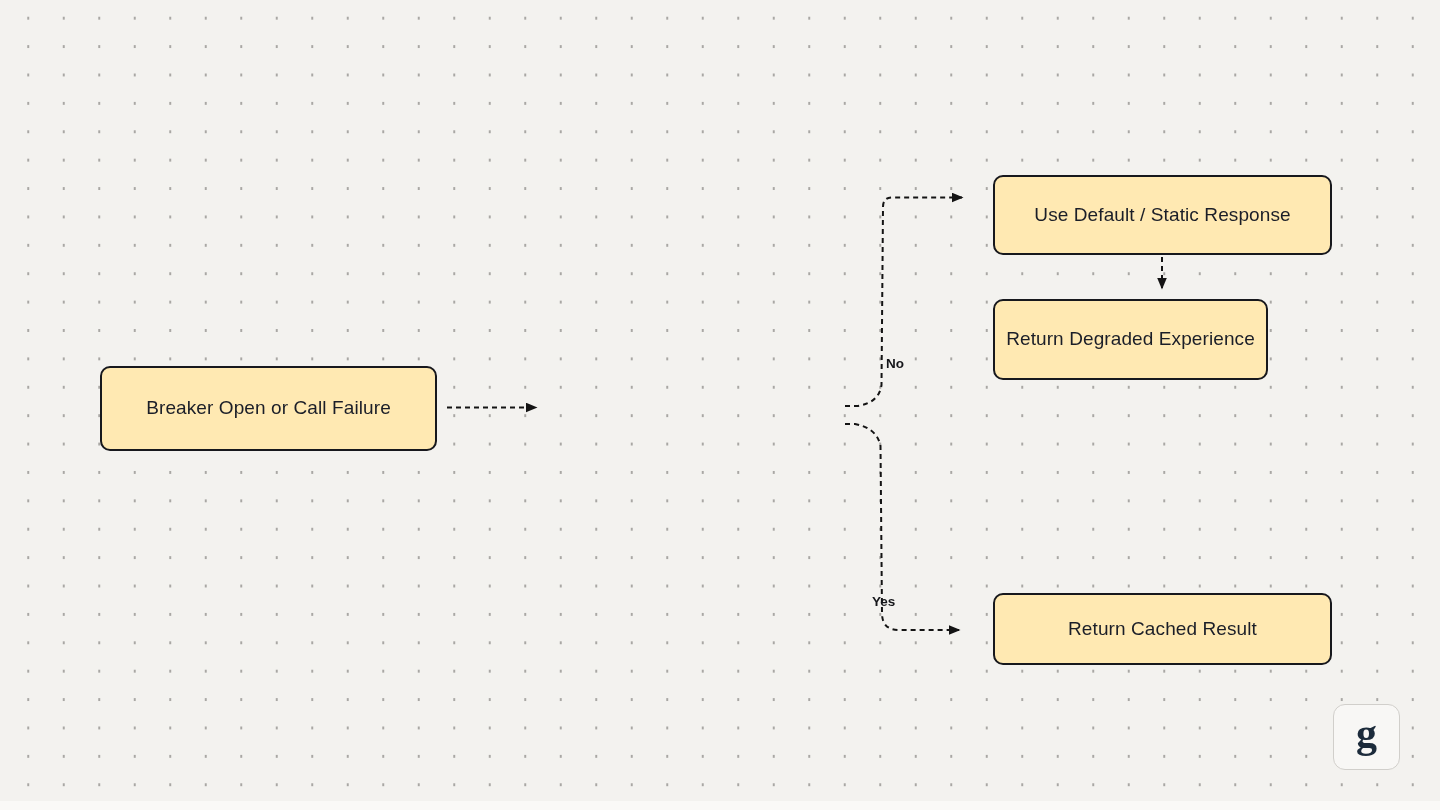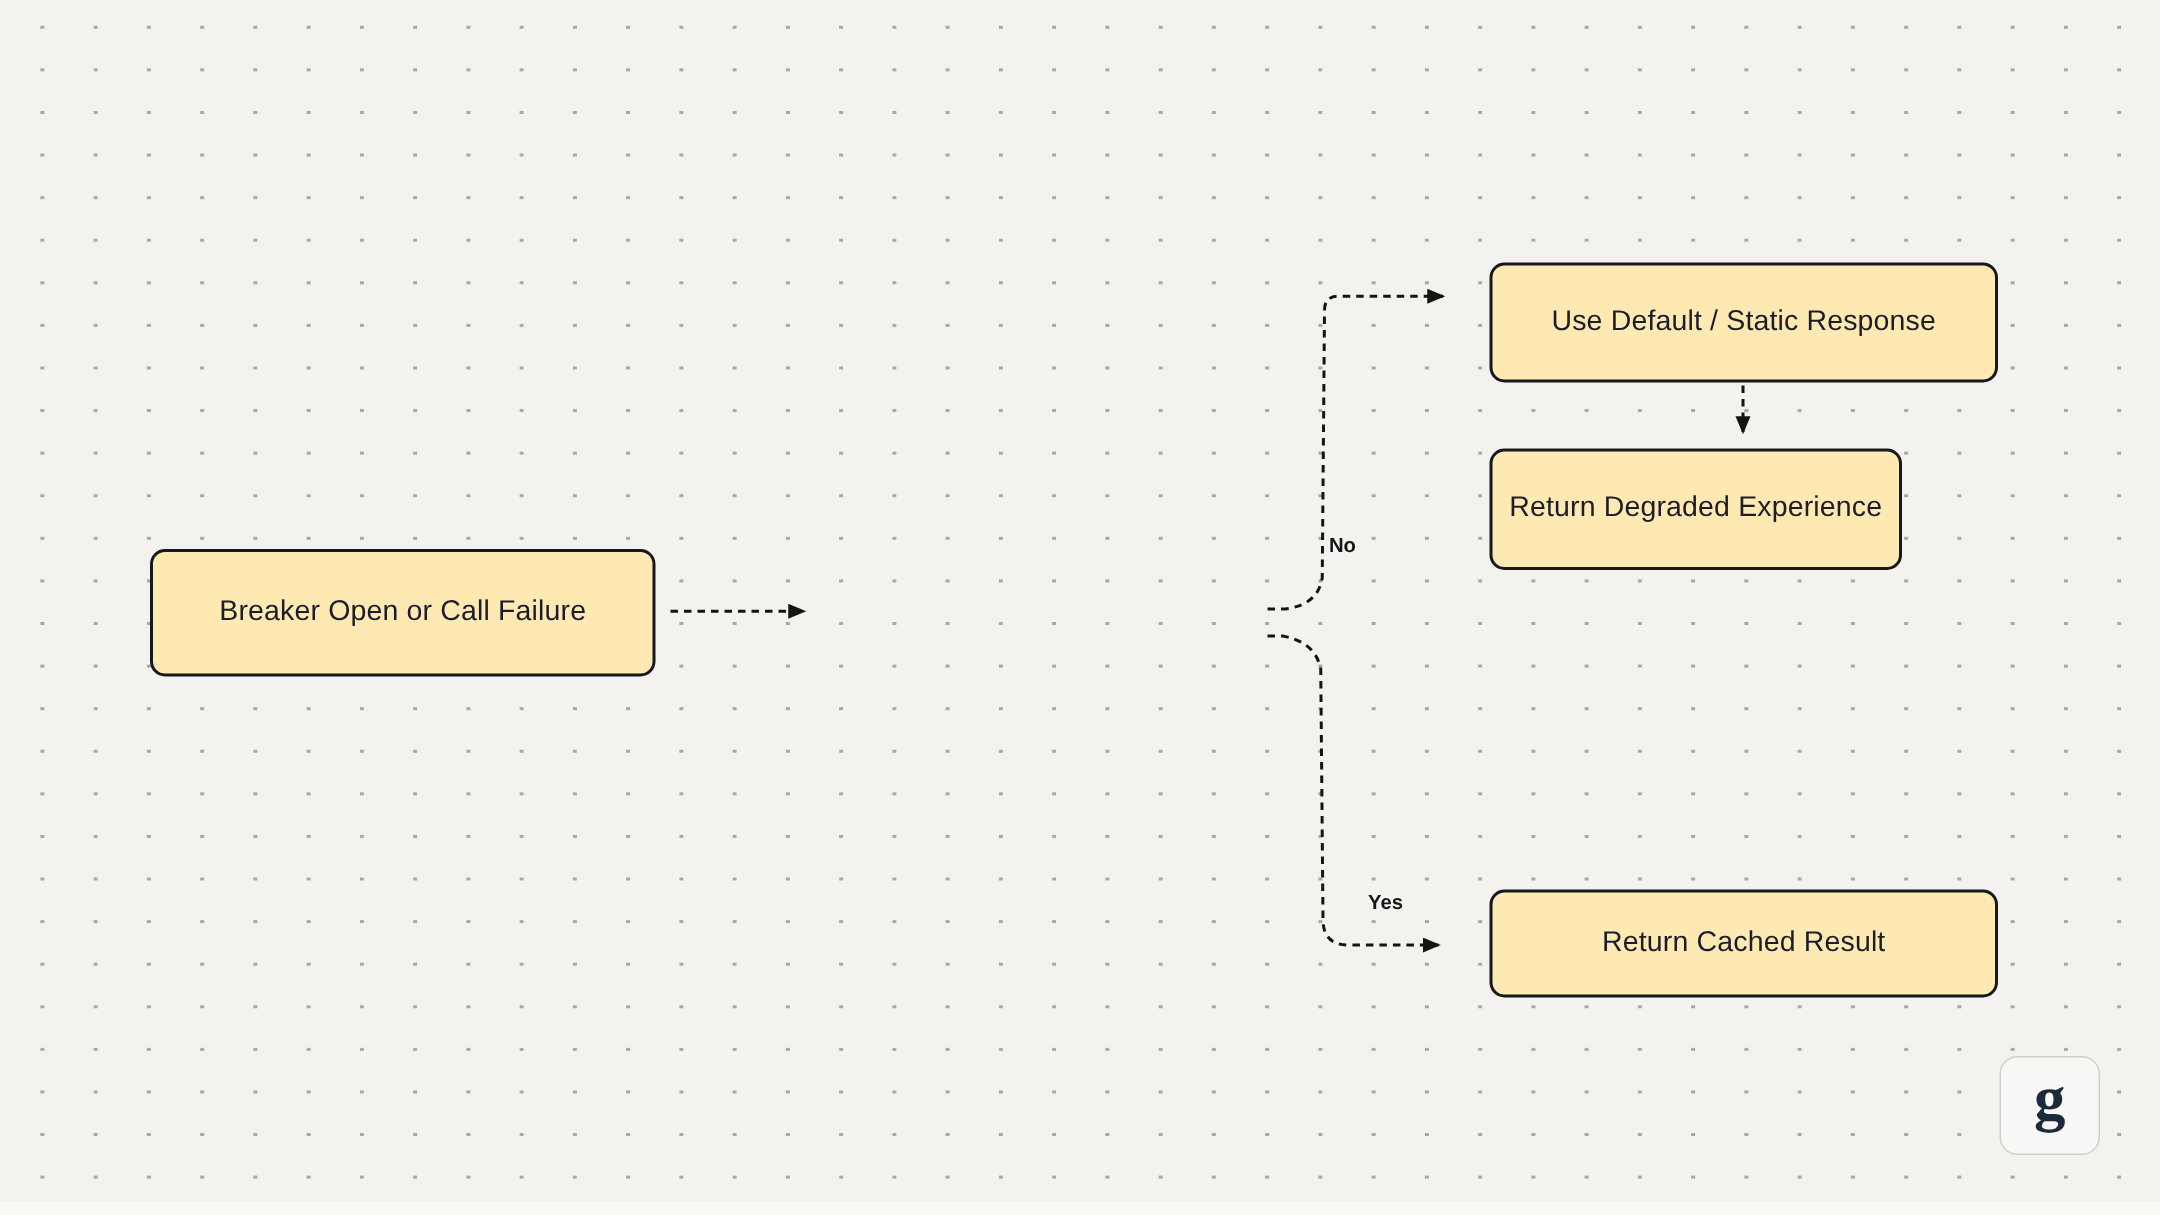--- a/index.html
+++ b/index.html
@@ -70,21 +70,21 @@
     line-height: 1.35;
     color: #191A1A;
   }
   .edge-label {
     position: absolute;
     font-size: 13.5px;
     font-weight: 700;
     color: #15161A;
   }
   #edge-label-no  { left: 886px; top: 356px; }
-  #edge-label-yes { left: 912px; top: 594px; }
+  #edge-label-yes { left: 872px; top: 594px; }
   .logo-badge {
     position: absolute;
     left: 1333px; top: 704px;
     width: 67px; height: 66px;
     box-sizing: border-box;
     background: #F8F7F5;
     border: 1px solid #D1CFCB;
     border-radius: 12px;
     display: flex;
     align-items: center;

